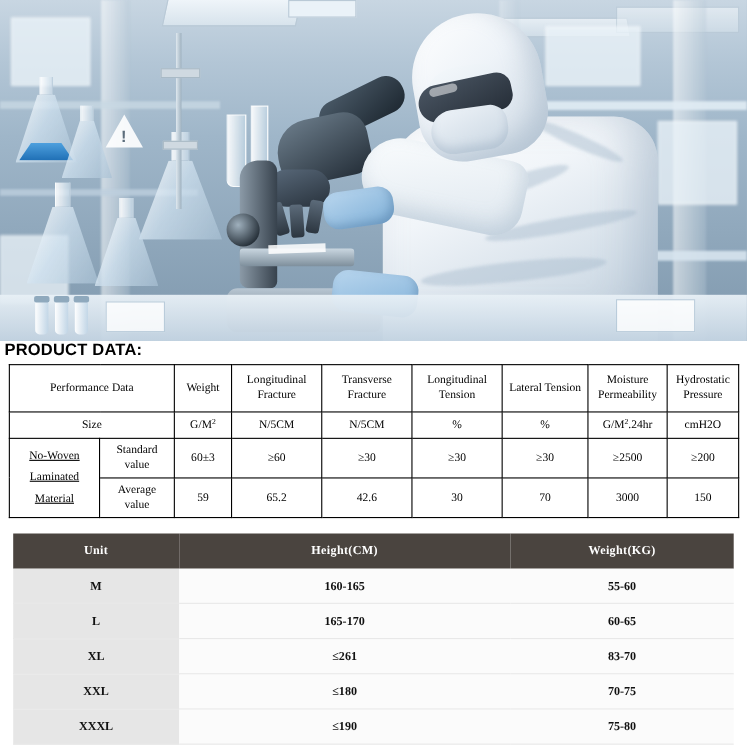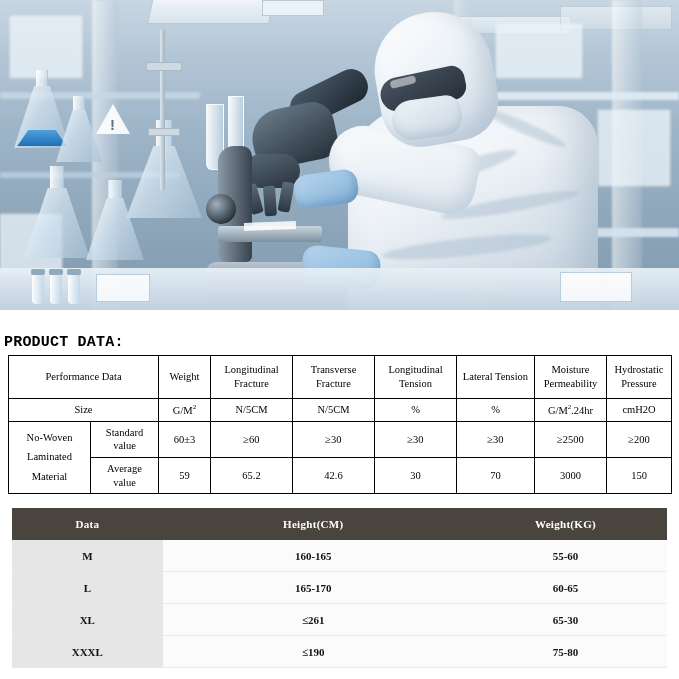--- a/index.html
+++ b/index.html
@@ -269,23 +269,23 @@
   }
   .vial .cap {
     position: absolute; left: -1px; top: -5px; width: 14px; height: 6px;
     background: #8fa9bd; border-radius: 2px;
   }
 
   
   .product-title {
     font-size: 15px;
     font-weight: bold;
-    padding: 24px 4px 4px 4px;
+    padding: 0 4px 4px 4px;
     letter-spacing: .2px;
-    font-family: Liberation Mono, monospace;
+    font-family: Liberation Sans, sans-serif;
   }
 
   
   table {
     border-collapse: collapse;
     table-layout: fixed;
   }
   .data-table {
     width: 663px;
     margin: 0 8px 0 8px;
@@ -474,21 +474,21 @@
         <td colspan="2">Size</td>
         <td>G/M<span class="sup">2</span></td>
         <td>N/5CM</td>
         <td>N/5CM</td>
         <td>%</td>
         <td>%</td>
         <td>G/M<span class="sup">2</span>.24hr</td>
         <td>cmH2O</td>
       </tr>
       <tr>
-        <td rowspan="2" style="line-height:1.9;">No-Woven<br>Laminated<br>Material</td>
+        <td rowspan="2" style="line-height:1.9;text-decoration:underline;">No-Woven<br>Laminated<br>Material</td>
         <td class="two-line">Standard<br>value</td>
         <td>60±3</td>
         <td>≥60</td>
         <td>≥30</td>
         <td>≥30</td>
         <td>≥30</td>
         <td>≥2500</td>
         <td>≥200</td>
       </tr>
       <tr>
@@ -506,40 +506,45 @@
 
   <div class="size-wrap">
     <table class="size-table">
       <colgroup>
         <col class="col-size">
         <col class="col-height">
         <col class="col-weight">
       </colgroup>
       <thead>
         <tr>
-          <th>Data</th>
+          <th>Unit</th>
           <th>Height(CM)</th>
           <th>Weight(KG)</th>
         </tr>
       </thead>
       <tbody>
         <tr>
           <td>M</td>
           <td>160-165</td>
           <td>55-60</td>
         </tr>
         <tr>
           <td>L</td>
           <td>165-170</td>
           <td>60-65</td>
         </tr>
         <tr>
           <td>XL</td>
           <td>≤261</td>
-          <td>65-30</td>
+          <td>83-70</td>
+        </tr>
+        <tr>
+          <td>XXL</td>
+          <td>≤180</td>
+          <td>70-75</td>
         </tr>
         <tr>
           <td>XXXL</td>
           <td>≤190</td>
           <td>75-80</td>
         </tr>
       </tbody>
     </table>
   </div>
 

